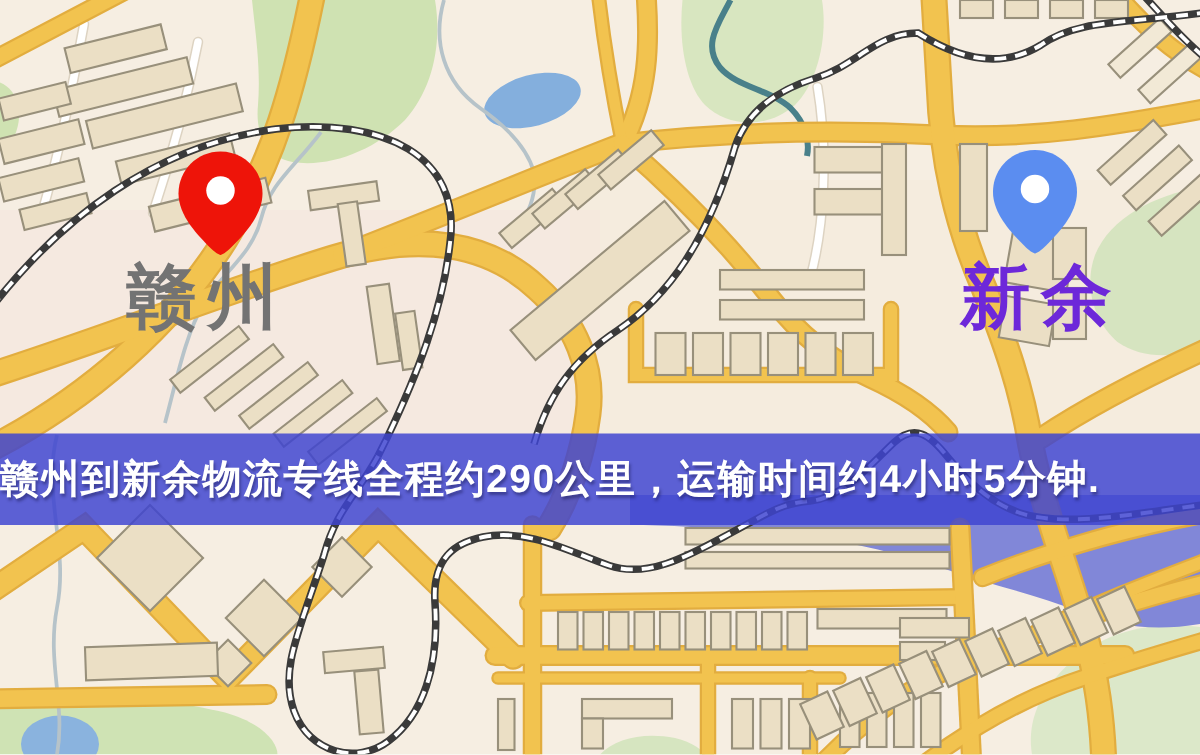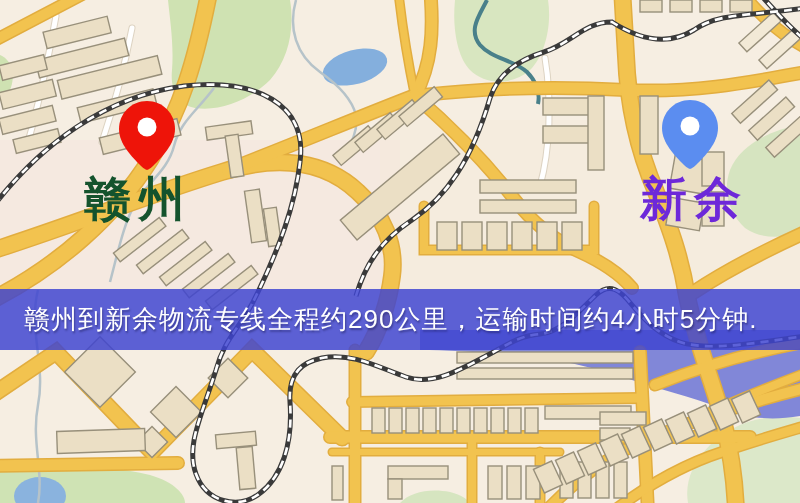--- a/index.html
+++ b/index.html
@@ -7,26 +7,26 @@
     position:relative;width:800px;height:503px;overflow:hidden;
     background:#f6eee2;
     font-family:"Liberation Sans","DejaVu Sans",sans-serif;
   }
   .stage svg{position:absolute;left:0;top:0;}
   .city-label{
     position:absolute;line-height:1;font-weight:bold;font-size:47px;
     font-family:"Liberation Serif","DejaVu Serif",serif;
     letter-spacing:7px;white-space:nowrap;user-select:none;
   }
-  .label-origin{left:84px;top:176px;color:#14532d;}
+  .label-origin{left:84px;top:176px;color:#737373;}
   .label-destination{left:640px;top:176px;color:#6d28d9;}
   .banner{
     position:absolute;left:0;top:289px;width:800px;height:61px;
     background:rgba(62,68,208,0.84);
-    display:flex;align-items:center;box-sizing:border-box;padding-left:24px;
+    display:flex;align-items:center;box-sizing:border-box;font-weight:bold;
   }
   .banner-text{
     color:#ffffff;font-size:26px;letter-spacing:1px;white-space:nowrap;
     text-shadow:1px 2px 2px rgba(20,20,70,0.45);
   }
 </style>
 </head>
 <body>
 
 <div class="stage">

